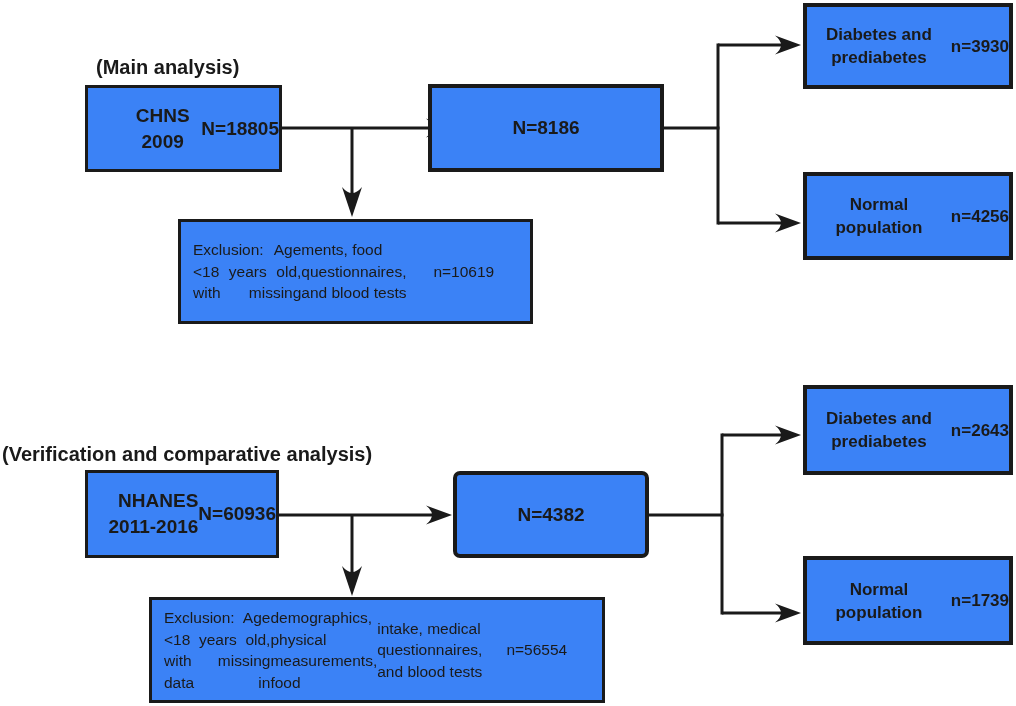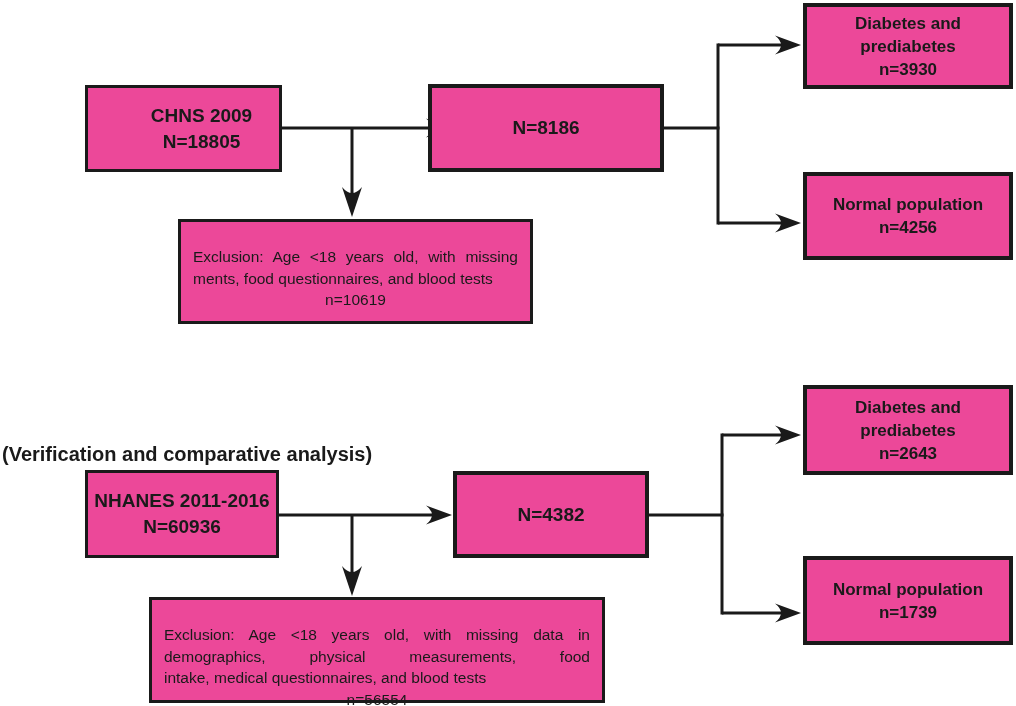--- a/index.html
+++ b/index.html
@@ -18,22 +18,22 @@
   .connectors{
     position:absolute;left:0;top:0;width:1016px;height:706px;
     pointer-events:none;
   }
   .connectors path.l{stroke:var(--ink);stroke-width:3;fill:none;}
   .connectors path.a{fill:var(--ink);stroke:none;}
   .nodebox{
     position:absolute;
     box-sizing:border-box;
     border:3px solid var(--ink);
-    background:#ec4899;
-    display:flex;flex-direction:column;
+    background:#3b82f6;
+    display:flex;flex-direction:row;
     align-items:center;justify-content:center;
     text-align:center;
   }
   .nodebox.thick{border-width:4px;}
   .src-title, .inc-title{
     font-weight:bold;font-size:19px;line-height:26px;
   }
   .out-title{
     font-weight:bold;font-size:17px;line-height:23px;
   }
@@ -77,20 +77,21 @@
     <path class="l" d="M352 515 V580"></path>
     <path class="a" d="M352 596 L342 566 Q352 578 362 566 Z"></path>
     <path class="l" d="M648 515 H723.5"></path>
     <path class="l" d="M722 433.5 V614.5"></path>
     <path class="l" d="M722 435 H787"></path>
     <path class="a" d="M801 435 L775 425.5 Q787 435 775 444.5 Z"></path>
     <path class="l" d="M722 613 H787"></path>
     <path class="a" d="M801 613 L775 603.5 Q787 613 775 622.5 Z"></path>
   </svg>
 
+  <div class="section-label" style="left:96px;top:55px;">(Main analysis)</div>
 
   <div class="nodebox" style="left:85px;top:85px;width:197px;height:87px;padding-left:36px;">
     <div class="src-title">CHNS 2009</div>
     <div class="src-title">N=18805</div>
   </div>
 
   <div class="nodebox thick" style="left:428px;top:84px;width:236px;height:88px;">
     <div class="inc-title">N=8186</div>
   </div>
 
@@ -110,21 +111,21 @@
     <div class="out-title">n=4256</div>
   </div>
 
   <div class="section-label" style="left:2px;top:442px;">(Verification and comparative analysis)</div>
 
   <div class="nodebox" style="left:85px;top:470px;width:194px;height:88px;text-align:right;">
     <div class="src-title">NHANES 2011-2016</div>
     <div class="src-title">N=60936</div>
   </div>
 
-  <div class="nodebox thick" style="left:453px;top:471px;width:196px;height:87px;">
+  <div class="nodebox thick" style="left:453px;top:471px;width:196px;height:87px;border-radius:7px;">
     <div class="inc-title">N=4382</div>
   </div>
 
   <div class="nodebox excl" style="left:149px;top:597px;width:456px;height:106px;">
     <div class="xline just">Exclusion: Age &lt;18 years old, with missing data in</div>
     <div class="xline just">demographics, physical measurements, food</div>
     <div class="xline">intake, medical questionnaires, and blood tests</div>
     <div class="xline center">n=56554</div>
   </div>
 

